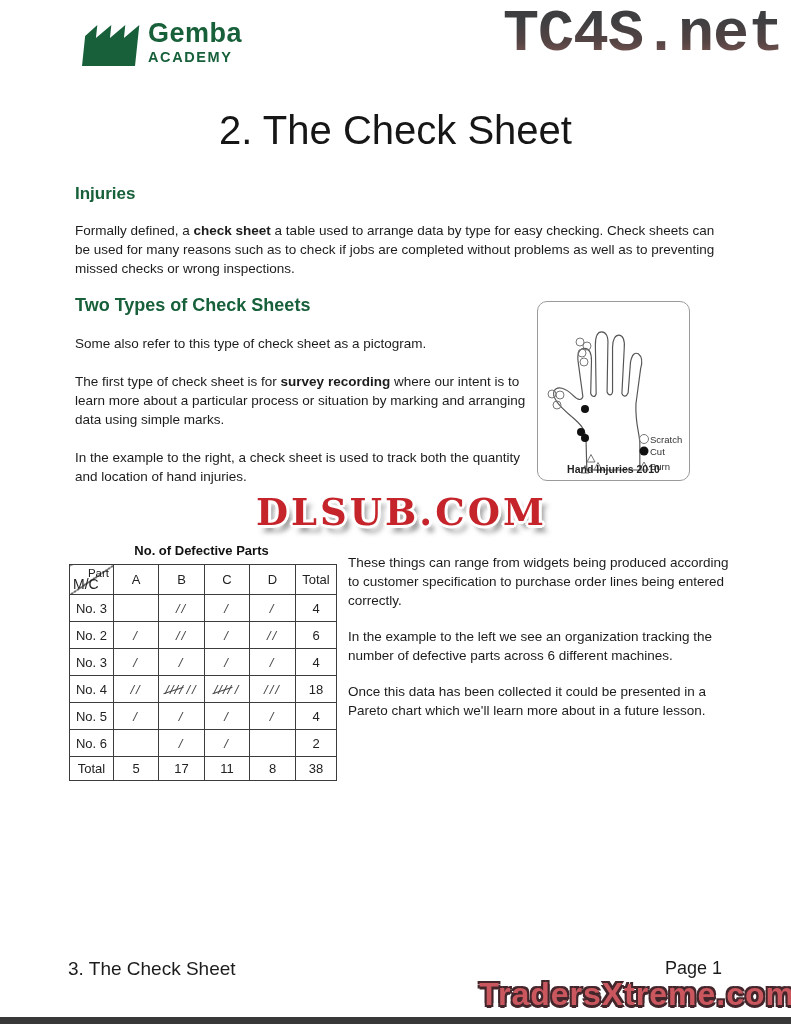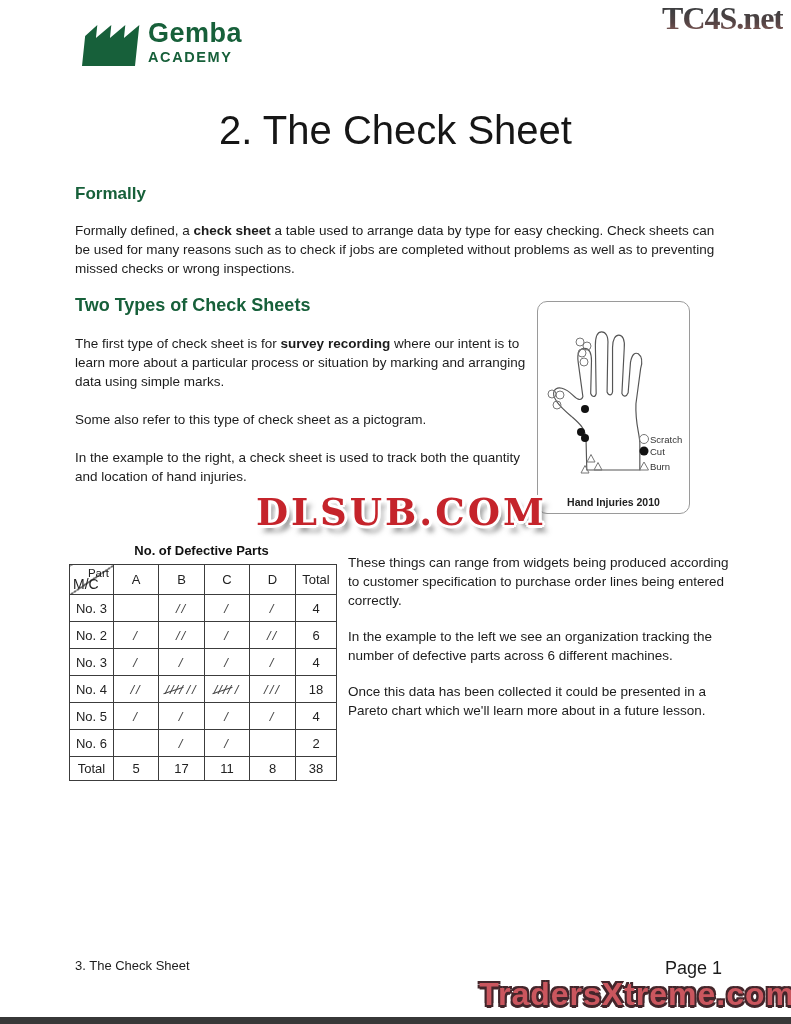--- a/index.html
+++ b/index.html
@@ -6,22 +6,22 @@
   body { background:#888; font-family:"Liberation Sans", sans-serif; }
   .page { position:relative; width:791px; height:1024px; background:#ffffff; margin:0 auto; overflow:hidden; color:#1c1c1c; }
 
   
   .logo { position:absolute; left:80px; top:20px; display:flex; align-items:flex-start; }
   .logo svg { display:block; }
   .logo-text { margin-left:6px; color:#17603a; }
   .logo-name { font-size:27px; font-weight:bold; line-height:27px; letter-spacing:0.5px; }
   .logo-sub  { font-size:14.5px; font-weight:bold; letter-spacing:1.6px; margin-top:2px; }
 
-  .wm-top { position:absolute; top:0px; right:8px; font-size:32px; font-weight:800; letter-spacing:-1px;
-            font-family:Liberation Serif, serif; color:#4a4040; }
+  .wm-top { position:absolute; top:0px; right:8px; font-size:60px; font-weight:800; letter-spacing:-1px;
+            font-family:Liberation Mono, monospace; color:#4a4040; }
   @supports (-webkit-background-clip:text) {
     .wm-top { background:linear-gradient(#3f3f41 30%, #544 62%, #91625c 95%);
               -webkit-background-clip:text; background-clip:text; color:transparent; }
   }
 
   .page-title { position:absolute; top:108px; left:0; width:100%; text-align:center;
                 font-size:40px; font-weight:400; color:#161616; letter-spacing:0px; }
 
   
   .h-green { position:absolute; color:#17603a; font-weight:bold; }
@@ -30,21 +30,21 @@
 
   .bodytext { font-size:13.5px; line-height:19px; color:#1c1c1c; }
   .bodytext p { margin-bottom:19px; }
   #p-overview { position:absolute; left:75px; top:221px; width:650px; }
   #col-left { position:absolute; left:75px; top:334px; width:460px; }
   #col-left p { margin-bottom:19px; }
   #col-right { position:absolute; left:348px; top:553px; width:392px; }
   #col-right p { margin-bottom:17px; }
 
   
-  .hand-box { position:absolute; left:537px; top:301px; width:153px; height:213px;
+  .hand-box { position:absolute; left:537px; top:301px; width:153px; height:180px;
               border:1px solid #9a9a9a; border-radius:10px; background:#fff; }
   .hand-box svg { position:absolute; left:0; top:0; }
   .hand-caption { position:absolute; bottom:5px; left:0; width:100%; text-align:center;
                   font-size:10.5px; font-weight:bold; color:#222; }
 
   
   .wm-mid { position:absolute; left:256px; top:490px; font-family:"DejaVu Serif", serif;
             font-weight:900; font-size:37px; letter-spacing:3px; color:#c5242b; white-space:nowrap;
             text-shadow:-2px -2px 0 #fff, 2px -2px 0 #fff, -2px 2px 0 #fff, 2px 2px 0 #fff,
                         0 -3px 0 #fff, 0 3px 0 #fff, -3px 0 0 #fff, 3px 0 0 #fff,
@@ -75,21 +75,21 @@
     background:linear-gradient(to bottom right, transparent calc(50% - 0.6px), #3c3c3c calc(50% - 0.6px), #3c3c3c calc(50% + 0.6px), transparent calc(50% + 0.6px)); }
   .corner-top { position:absolute; top:2px; right:4px; font-size:11.5px; }
   .corner-bot { position:absolute; bottom:2px; left:3px; font-size:14px; }
 
   .t1 { font-style:italic; letter-spacing:2px; color:#444; }
   .t5 { font-style:italic; letter-spacing:1px; color:#444; position:relative; display:inline-block; }
   .t5::after { content:""; position:absolute; left:-2px; right:-1px; top:54%; height:0;
                border-top:1.4px solid #444; transform:rotate(-18deg); }
 
   
-  .footer-left  { position:absolute; left:75px;  top:958px; font-size:13px; color:#1c1c1c; }
+  .footer-left  { position:absolute; left:68px;  top:958px; font-size:19px; color:#1c1c1c; }
   .footer-right { position:absolute; left:665px; top:958px; font-size:18px; color:#1c1c1c; }
 </style>
 </head>
 <body>
 
 <div class="page">
 
   <div class="logo">
     <svg width="62" height="48" viewBox="0 0 62 48">
       <polygon points="2,46 2,16 13,5 13,18 27,5 27,18 41,5 41,18 55,5 55,46" fill="#17603a" transform="skewX(-6)" transform-origin="30 46"></polygon>
@@ -97,29 +97,29 @@
     <div class="logo-text">
       <div class="logo-name">Gemba</div>
       <div class="logo-sub">ACADEMY</div>
     </div>
   </div>
 
   <div class="wm-top">TC4S.net</div>
 
   <div class="page-title">2. The Check Sheet</div>
 
-  <div class="h-green" id="h-overview">Formally</div>
+  <div class="h-green" id="h-overview">Injuries</div>
   <div class="bodytext" id="p-overview">
     <p><span>Formally defined, a </span><b>check sheet</b><span> a table used to arrange data by type for easy checking.  Check sheets can be used for many reasons such as to check if jobs are completed without problems as well as to preventing missed checks or wrong inspections.</span></p>
   </div>
 
   <div class="h-green" id="h-twotypes">Two Types of Check Sheets</div>
   <div class="bodytext" id="col-left">
+    <p>Some also refer to this type of check sheet as a pictogram.</p>
     <p><span>The first type of check sheet is for </span><b>survey recording</b><span> where our intent is to learn more about a particular process or situation by marking and arranging data using simple marks.</span></p>
-    <p>Some also refer to this type of check sheet as a pictogram.</p>
     <p>In the example to the right, a check sheet is used to track both the quantity and location of hand injuries.</p>
   </div>
 
   <div class="hand-box">
     <svg width="153" height="193" viewBox="0 0 153 193">
       <path d="M 60 200 L 59 160 C 58 146 50 140 40 131 C 28 121 14 108 18 99 C 22 91 33 95 42 104 C 48 110 53 112 55 106 L 49 62 C 47 50 51 44 57 44 C 63 44 66 50 66 60 L 65 102 C 67 107 71 107 72 102 L 71 40 C 71 27 75 23 79 23 C 84 23 88 28 87 40 L 86 100 C 88 105 92 105 93 100 L 93 43 C 93 32 97 27 101 27 C 106 27 109 33 108 44 L 105 102 C 107 107 111 106 113 101 L 116 62 C 118 51 122 49 126 51 C 130 54 132 60 129 70 L 123 115 C 122 140 127 150 128 165 L 128 200 Z" transform="translate(2,12) scale(0.78)" fill="#ffffff" stroke="#555" stroke-width="1.5"></path>
       <g>
           <circle cx="42" cy="40" r="4" fill="none" stroke="#777" stroke-width="1"></circle>
           <circle cx="49" cy="44" r="4" fill="none" stroke="#777" stroke-width="1"></circle>
           <circle cx="44" cy="51" r="4" fill="none" stroke="#777" stroke-width="1"></circle>

